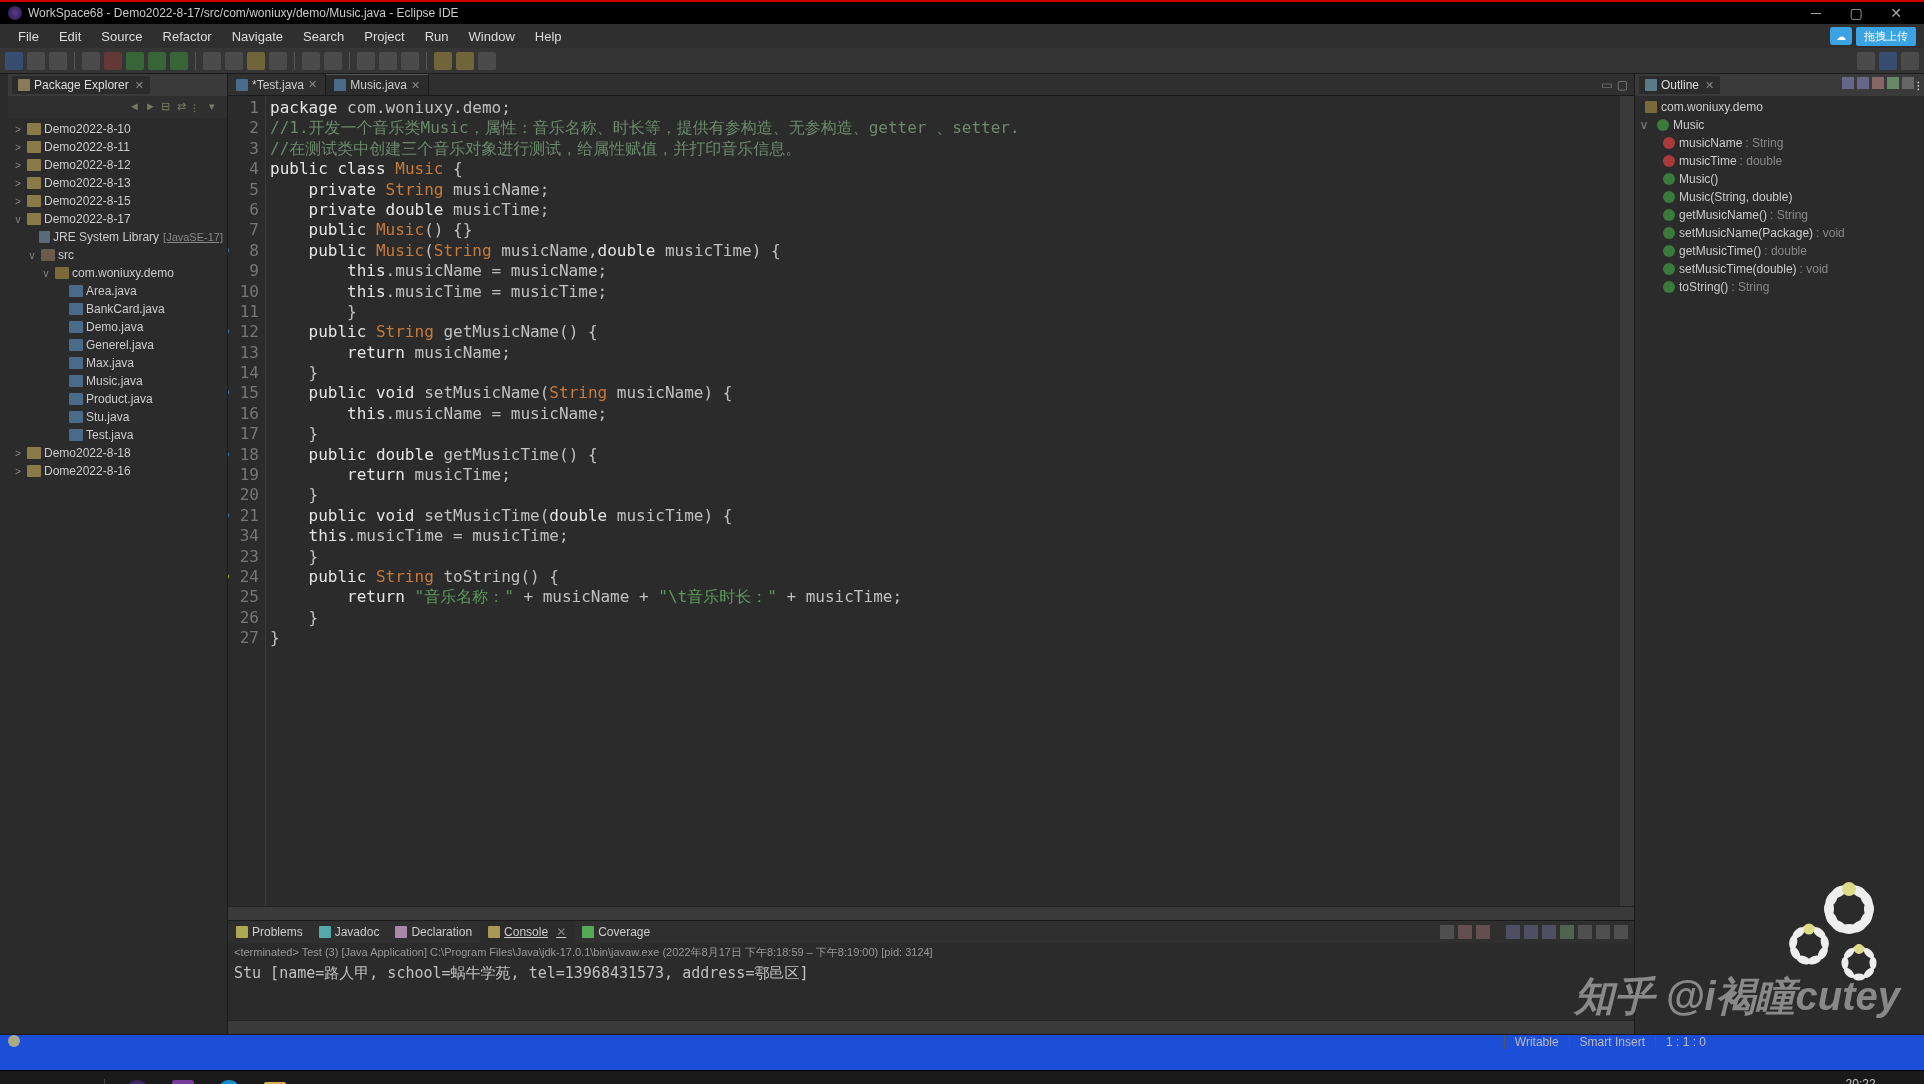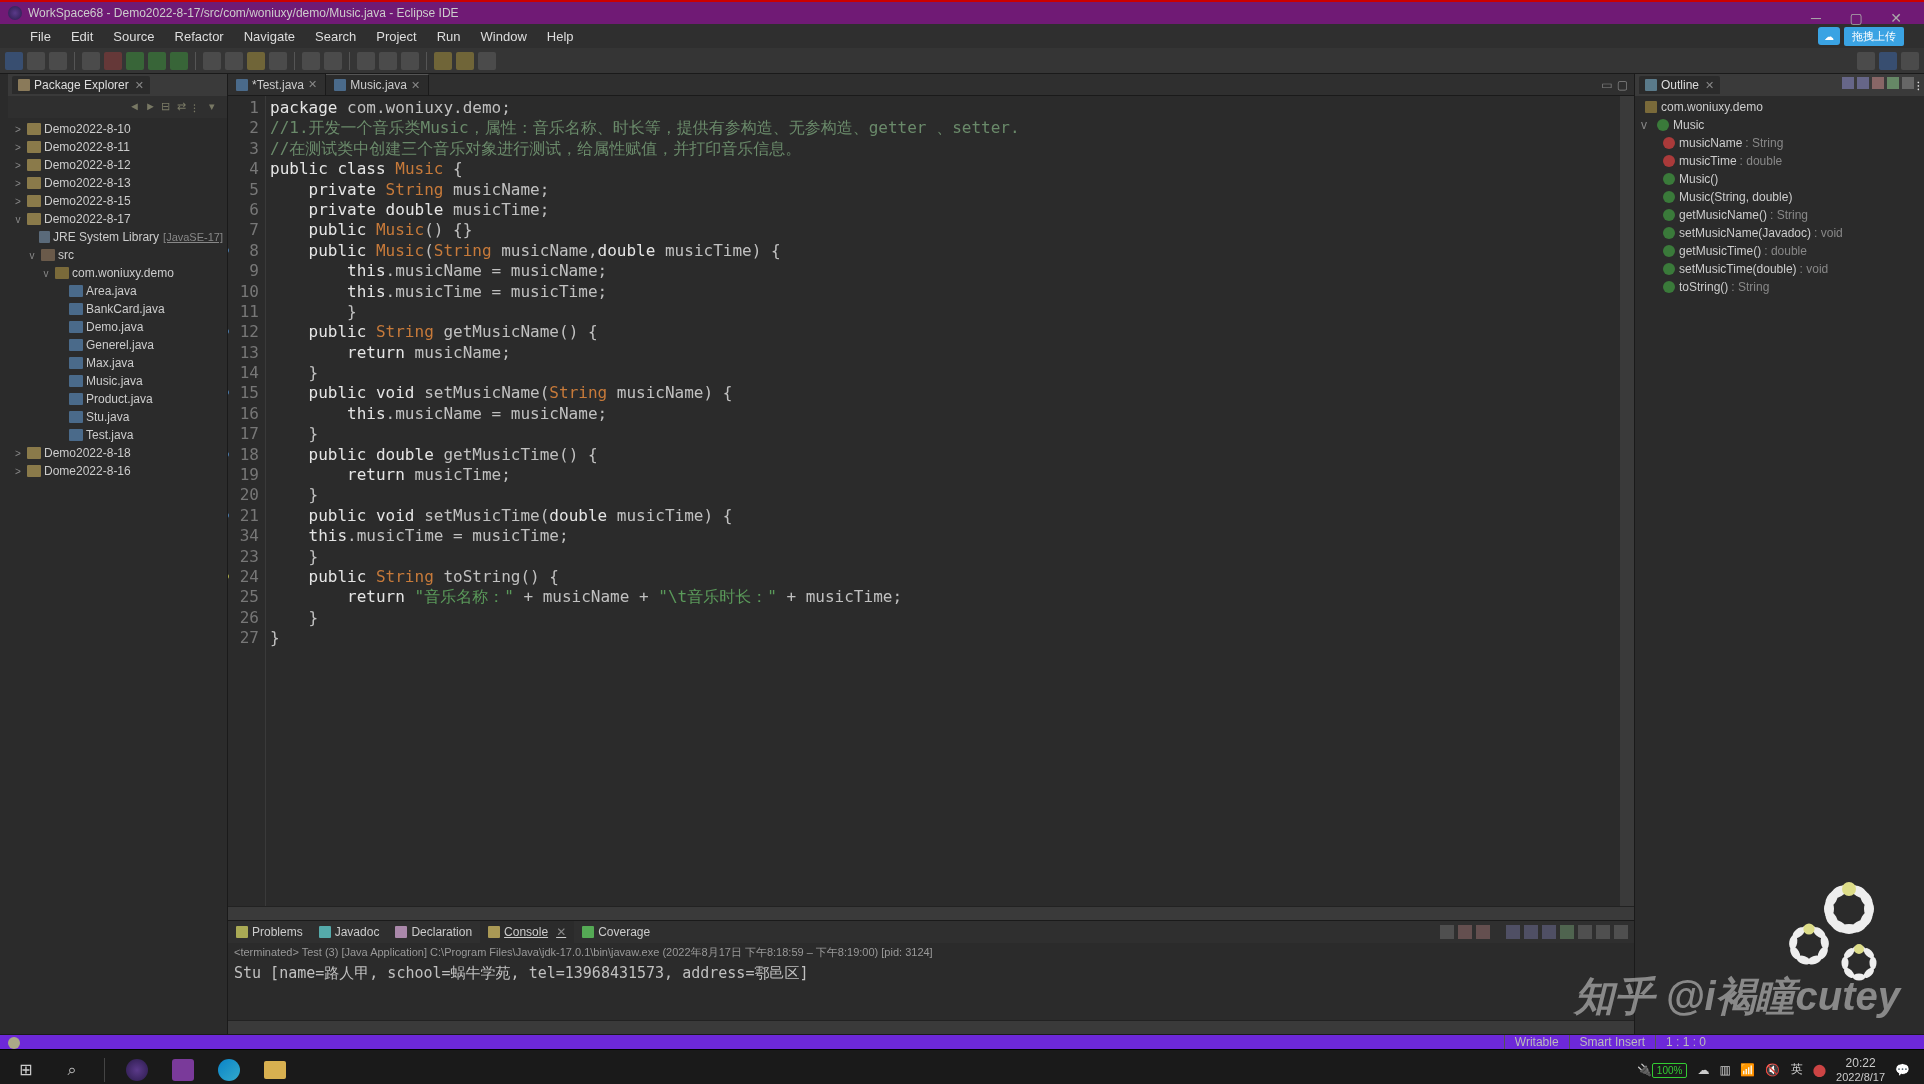--- a/index.html
+++ b/index.html
@@ -1,21 +1,21 @@
 <!DOCTYPE html>
 <html><head>
 <meta charset="utf-8">
 <style>
 * { margin: 0; padding: 0; box-sizing: border-box; }
 body { font-family: "Segoe UI", Arial, sans-serif; font-size: 12px; background: #2b2b2b; color: #bbb; overflow: hidden; width: 1924px; height: 1084px; }
-.titlebar { height: 24px; background: #701a75; display: flex; align-items: flex-start; padding: 4px 8px; color: #ccc; border-top: 2px solid #c00; }
+.titlebar { height: 24px; background: #000000; display: flex; align-items: center; padding: 4px 8px; color: #ccc; border-top: 2px solid #c00; }
 .titlebar .icon { width: 14px; height: 14px; background: radial-gradient(circle,#5b3a8a,#2a1a4a); border-radius: 50%; margin-right: 6px; }
 .titlebar .title { flex: 1; font-size: 12px; }
 .titlebar .wbtn { width: 40px; height: 24px; display: flex; align-items: center; justify-content: center; color: #aaa; font-size: 14px; }
-.menubar { height: 24px; background: #2f2f2f; display: flex; align-items: center; padding: 0 20px; gap: 2px; text-align: center; }
+.menubar { height: 24px; background: #2f2f2f; display: flex; align-items: center; padding: 0 8px; gap: 2px; text-align: center; }
 .menubar .mitem { padding: 3px 10px; color: #ddd; font-size: 13px; }
 .cloudbtn { margin-left: auto; display: flex; align-items: center; gap: 4px; }
 .cloudbtn .cicon { width: 22px; height: 18px; background: #3aa3e3; border-radius: 3px; display: flex; align-items: center; justify-content: center; color: #fff; font-size: 10px; }
 .cloudbtn .cbtn { background: #3aa3e3; color: #fff; padding: 2px 8px; border-radius: 2px; font-size: 11px; }
 .toolbar { height: 26px; background: #353535; border-bottom: 1px solid #1a1a1a; display: flex; align-items: center; padding: 0 4px; gap: 2px; }
 .toolbar .tbtn { width: 18px; height: 18px; background: #555; border-radius: 2px; margin: 0 1px; opacity: 0.7; }
 .toolbar .tbtn.green { background: #3a7a3a; }
 .toolbar .tbtn.red { background: #7a3a3a; }
 .toolbar .tbtn.blue { background: #3a5a8a; }
 .toolbar .tbtn.yellow { background: #8a7a3a; }
@@ -70,21 +70,21 @@
 .bottom-panel { height: 100px; background: #404040; border-top: 1px solid #1a1a1a; display: flex; flex-direction: column; }
 .btabs { height: 22px; display: flex; align-items: stretch; background: #2f2f2f; }
 .btab { display: flex; align-items: center; gap: 4px; padding: 0 8px; font-size: 12px; color: #ccc; }
 .btab.active { background: #2b2b2b; text-decoration: underline; }
 .btab .bi { width: 12px; height: 12px; border-radius: 1px; }
 .btabs .bright { margin-left: auto; display: flex; align-items: center; gap: 4px; padding: 0 6px; }
 .btabs .bright .bb { width: 14px; height: 14px; opacity: 0.6; }
 .console-info { padding: 2px 6px; font-size: 11px; color: #999; background: #2b2b2b; }
 .console-out { flex: 1; padding: 2px 6px; font-family: Consolas, monospace; font-size: 15px; color: #c0c0c0; background: #2b2b2b; }
 .hscroll { height: 14px; background: #3a3a3a; border-top: 1px solid #222; }
-.statusbar { height: 15px; background: #6d28d9; display: flex; align-items: flex-end; padding: 0 8px; font-size: 12px; color: #bbb; border-top: 1px solid #1a1a1a; }
+.statusbar { height: 36px; background: #1d4ed8; display: flex; align-items: flex-start; padding: 0 8px; font-size: 12px; color: #bbb; border-top: 1px solid #1a1a1a; }
 .statusbar .sitem { padding: 0 10px; border-left: 1px solid #555; }
 .statusbar .lamp { width: 12px; height: 12px; background: #aa8; border-radius: 50%; }
 .taskbar { height: 40px; background: #1a1a1a; display: flex; align-items: center; padding: 0 4px; gap: 2px; border-top: 1px solid #000; }
 .taskbar .tbitem { width: 44px; height: 36px; display: flex; align-items: center; justify-content: center; font-size: 16px; color: #ccc; }
 .taskbar .tright { margin-left: auto; display: flex; align-items: center; gap: 10px; padding: 0 10px; color: #ccc; font-size: 12px; }
 .taskbar .battery { border: 1px solid #3c3; padding: 1px 4px; font-size: 10px; color: #3c3; border-radius: 2px; }
 .watermark { position: fixed; right: 24px; bottom: 60px; font-size: 40px; color: rgba(200,200,200,0.6); font-style: italic; font-weight: bold; pointer-events: none; }
 .flowers { position: fixed; right: 30px; bottom: 100px; width: 120px; height: 120px; pointer-events: none; }
 .flower { position: absolute; width: 50px; height: 50px; }
 .petal { position: absolute; width: 18px; height: 10px; background: #eee; border-radius: 50%; top: 20px; left: 16px; transform-origin: 50% 25px; }
@@ -419,21 +419,21 @@
           <div class="oicon mth"></div>
           <span>Music(String, double)</span>
         </div>
         <div class="oitem" style="padding-left: 24px;">
           <div class="oicon mth"></div>
           <span>getMusicName()</span>
           <span class="otype">: String</span>
         </div>
         <div class="oitem" style="padding-left: 24px;">
           <div class="oicon mth"></div>
-          <span>setMusicName(Javadoc)</span>
+          <span>setMusicName(Package)</span>
           <span class="otype">: void</span>
         </div>
         <div class="oitem" style="padding-left: 24px;">
           <div class="oicon mth"></div>
           <span>getMusicTime()</span>
           <span class="otype">: double</span>
         </div>
         <div class="oitem" style="padding-left: 24px;">
           <div class="oicon mth"></div>
           <span>setMusicTime(double)</span>

